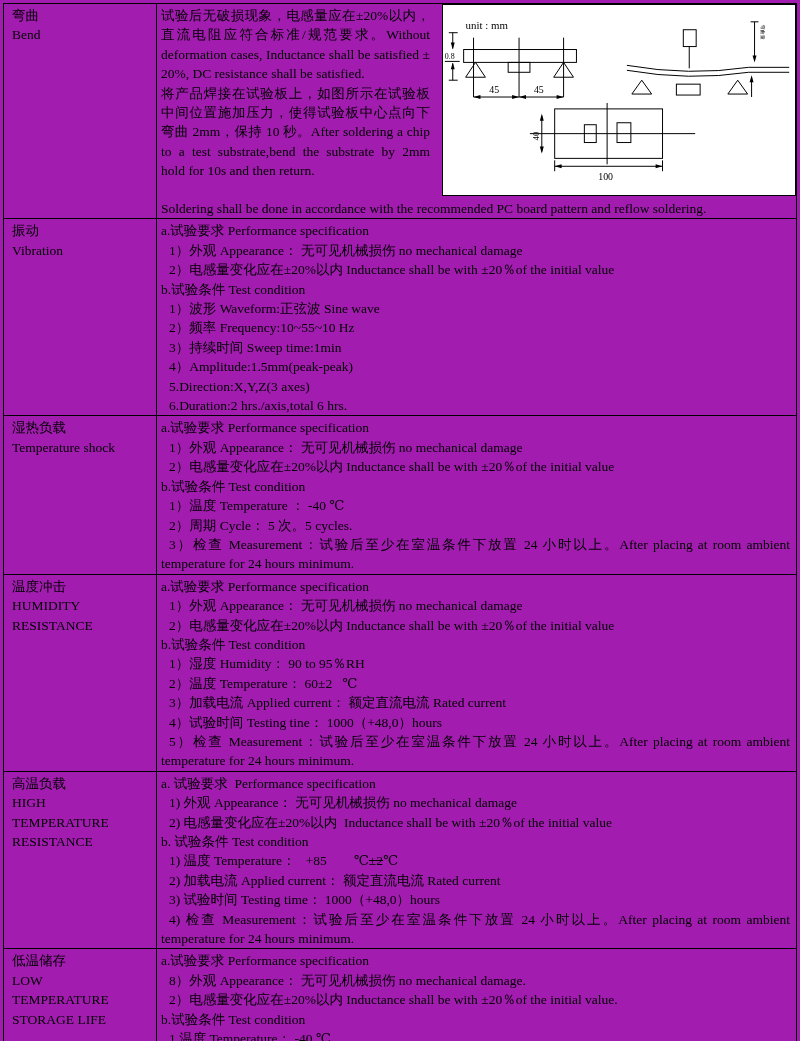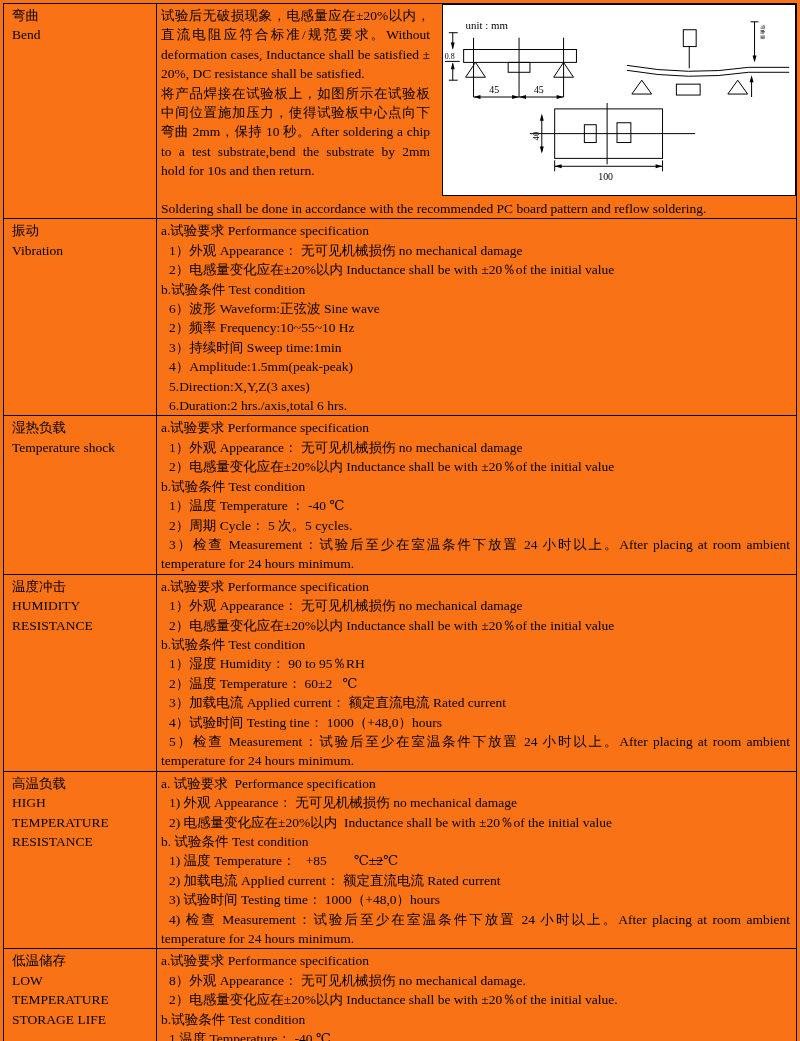--- a/index.html
+++ b/index.html
@@ -1,17 +1,17 @@
 <!DOCTYPE html>
 <html><head>
 <meta charset="utf-8">
 <style>
   html,body{margin:0;padding:0;background:#fff;}
   body{font-family:"Liberation Serif","DejaVu Serif",serif;color:#000;}
-  #page{width:800px;height:1041px;overflow:hidden;background:#f97316;box-sizing:border-box;padding:3px;}
+  #page{width:800px;height:1041px;overflow:hidden;background:#a21caf;box-sizing:border-box;padding:3px;}
   table.spec{border-collapse:collapse;width:794px;table-layout:fixed;}
   table.spec,table.spec td{border:1.6px solid #000;}
   td{vertical-align:top;font-size:13.5px;line-height:19.4px;}
   td.tcell{padding:2px 4px 0 8px;}
   td.bcell{padding:2px 6px 0 4px;}
   .ln{white-space:pre-wrap;}
   .item{padding-left:8px;}
   .para{text-align:justify;text-indent:8px;}
   .jpara{text-align:justify;margin:0;}
   .st{text-decoration:line-through;}
@@ -111,21 +111,21 @@
 <tr style="height:195px">
   <td class="tcell">
     <div class="ln">振动</div>
     <div class="ln">Vibration</div>
   </td>
   <td class="bcell">
     <div class="ln">a.试验要求 Performance specification</div>
     <div class="ln item">1）外观 Appearance： 无可见机械损伤 no mechanical damage</div>
     <div class="ln item">2）电感量变化应在±20%以内 Inductance shall be with ±20％of the initial value</div>
     <div class="ln">b.试验条件 Test condition</div>
-    <div class="ln item">6）波形 Waveform:正弦波 Sine wave</div>
+    <div class="ln item">1）波形 Waveform:正弦波 Sine wave</div>
     <div class="ln item">2）频率 Frequency:10~55~10 Hz</div>
     <div class="ln item">3）持续时间 Sweep time:1min</div>
     <div class="ln item">4）Amplitude:1.5mm(peak-peak)</div>
     <div class="ln item">5.Direction:X,Y,Z(3 axes)</div>
     <div class="ln item">6.Duration:2 hrs./axis,total 6 hrs.</div>
   </td>
 </tr>
 
 <tr style="height:156px">
   <td class="tcell">

